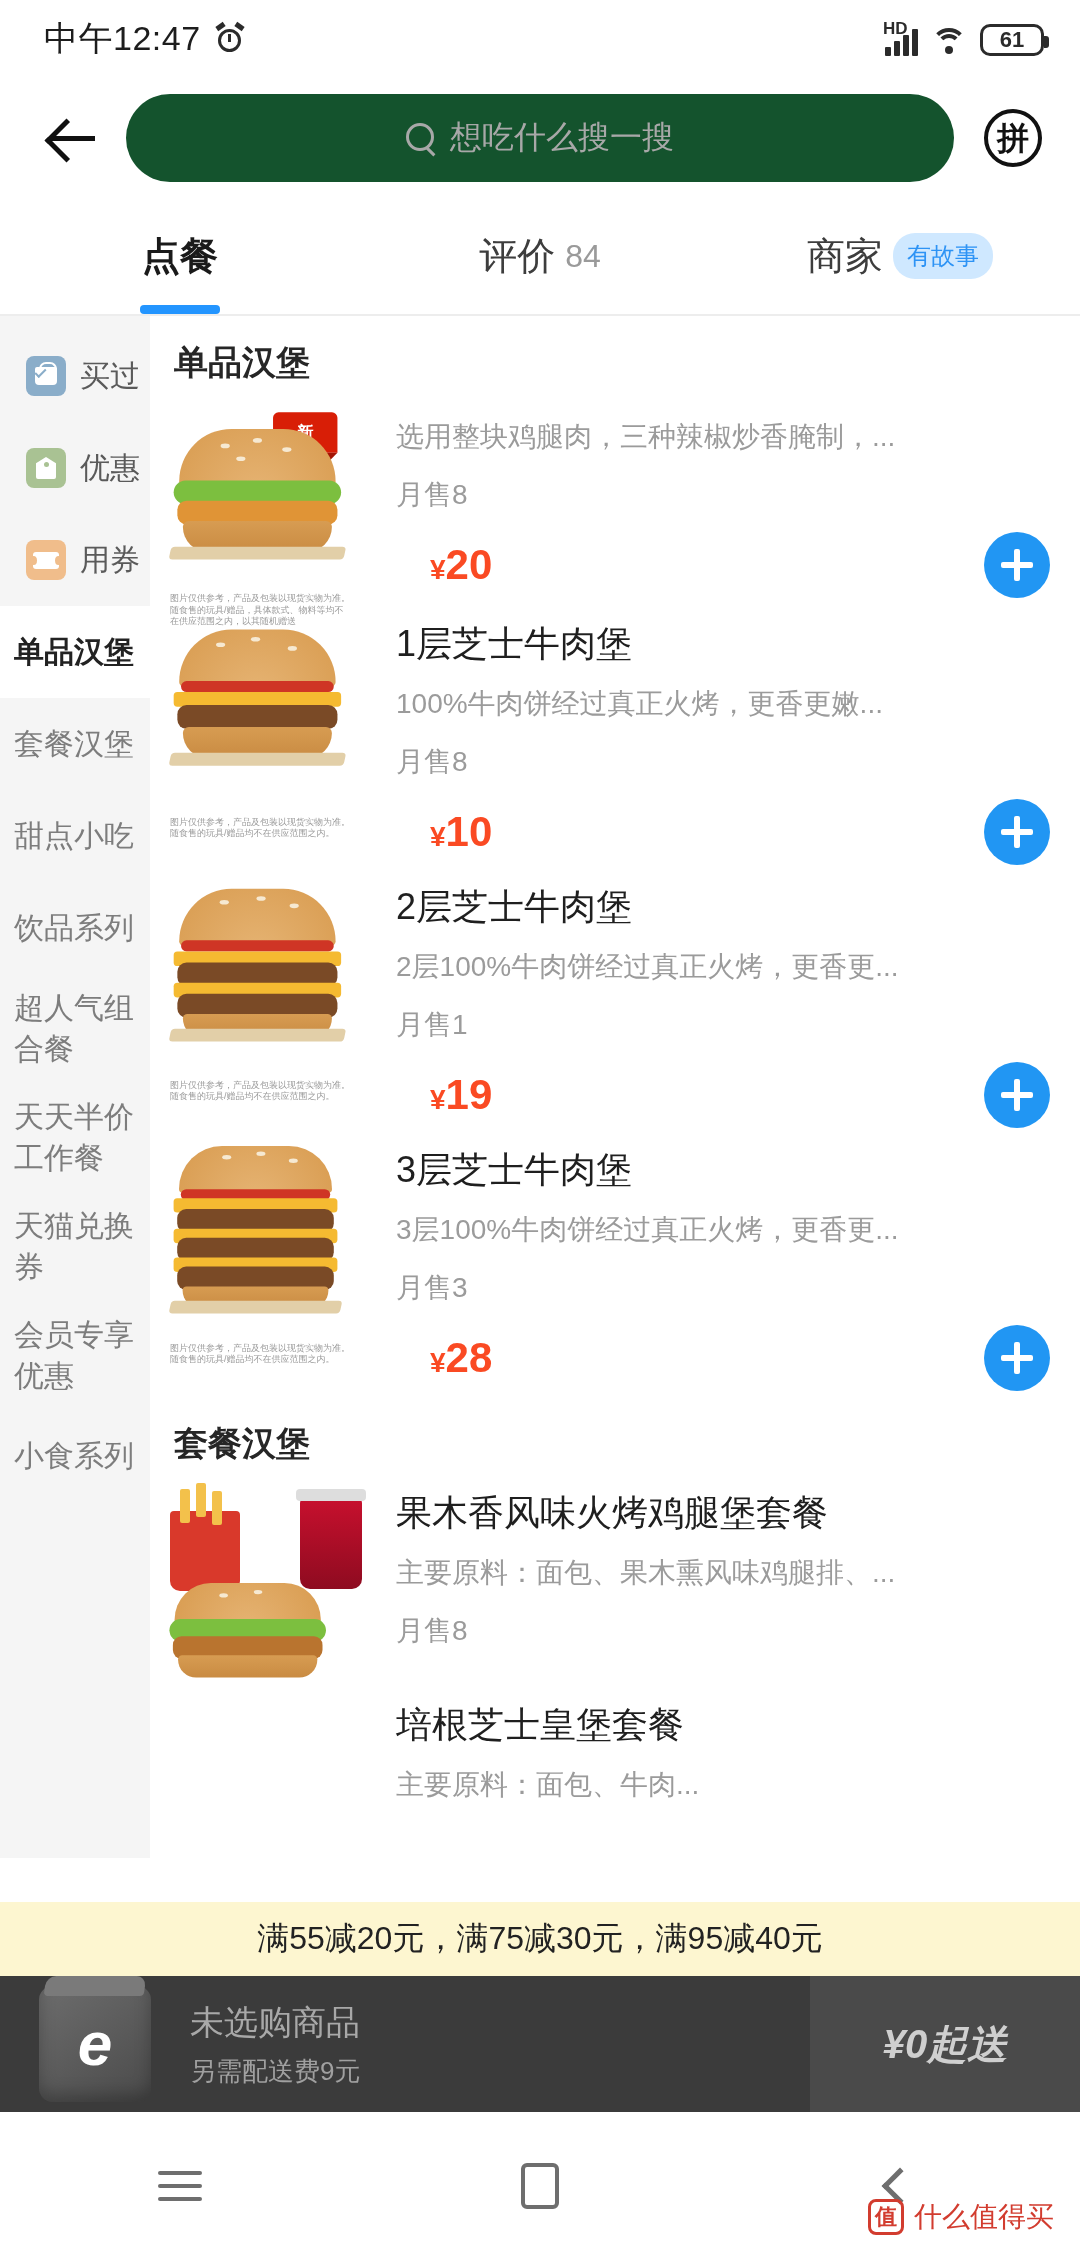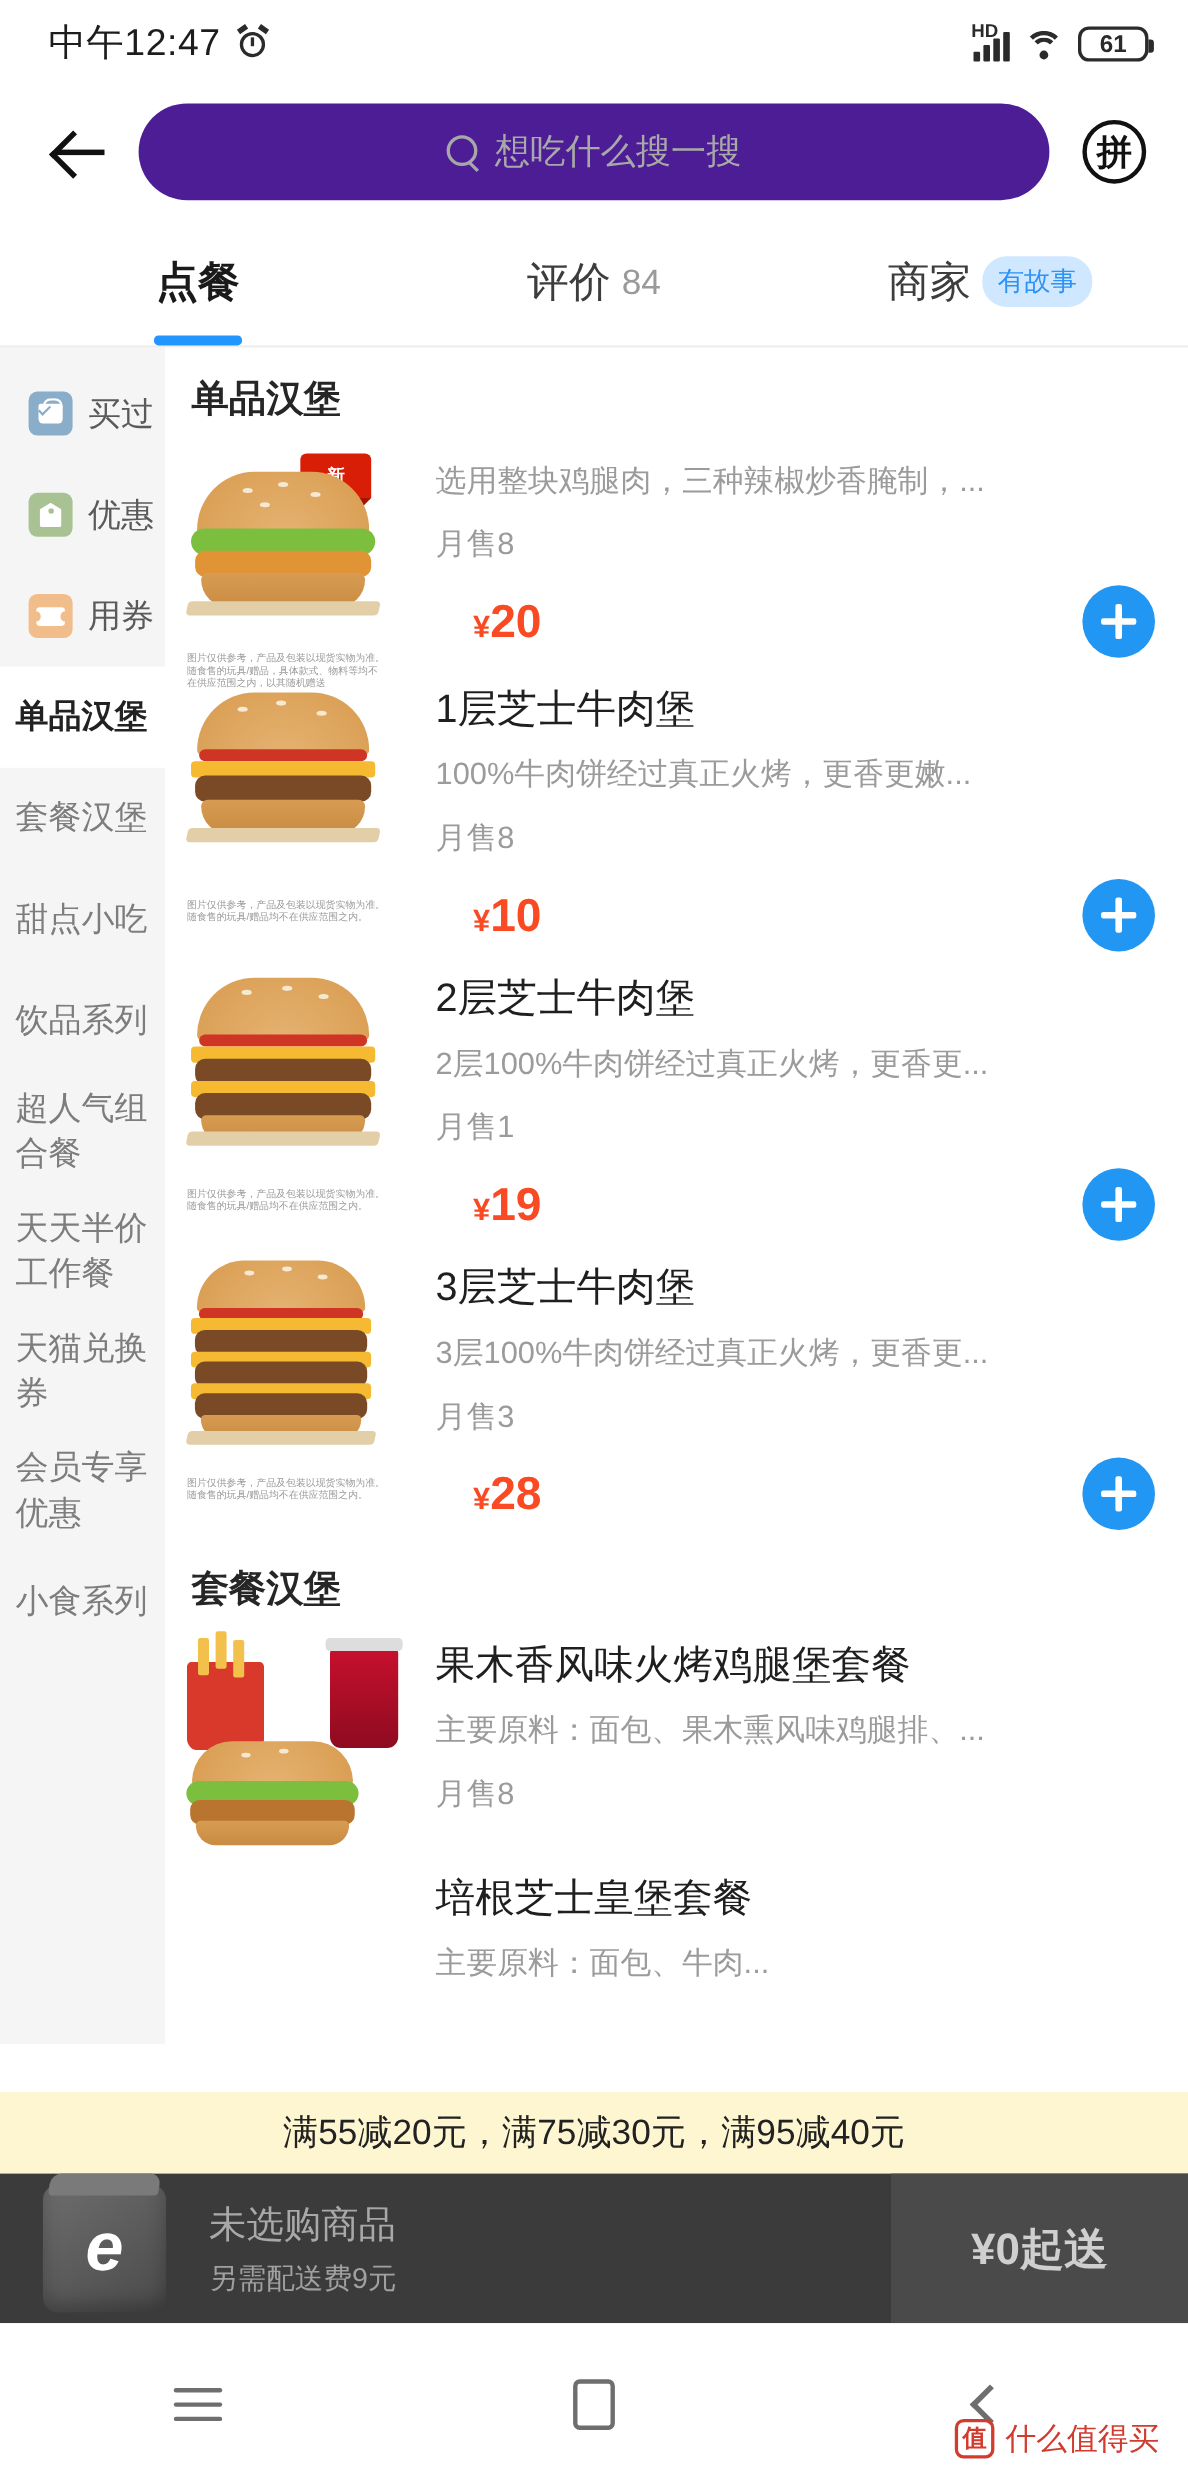--- a/index.html
+++ b/index.html
@@ -58,21 +58,21 @@
   .back-btn { width: 96px; height: 96px; display: flex; align-items: center; justify-content: center; }
   .back-arrow { width: 46px; height: 46px; position: relative; }
   .back-arrow:before {
     content:""; position:absolute; left:2px; top:21px; width:44px; height:5px; background:#111;
   }
   .back-arrow:after {
     content:""; position:absolute; left:2px; top:10px; width:26px; height:26px;
     border-left:5px solid #111; border-bottom:5px solid #111; transform: rotate(45deg);
   }
   .search-input {
-    flex: 1; height: 88px; background: #4c1d95; border-radius: 44px;
+    flex: 1; height: 88px; background: #14532d; border-radius: 44px;
     display: flex; align-items: center; justify-content: center; margin: 0 16px 0 6px;
   }
   .search-inner { display: flex; align-items: center; gap: 14px; }
   .mag { width: 30px; height: 30px; position: relative; }
   .mag:before {
     content:""; position:absolute; left:0; top:0; width:22px; height:22px;
     border:3px solid #a8a8a8; border-radius:50%;
   }
   .mag:after {
     content:""; position:absolute; right:0; bottom:0; width:11px; height:3px;
@@ -224,21 +224,21 @@
     position: absolute; top: -10px; left: 6px; width: 100px; height: 20px;
     background: #7a7a7a; border-radius: 10px 10px 4px 4px; transform: skewX(-8deg);
   }
   .cart-box .e { color: #fff; font-size: 62px; font-weight: bold; font-style: italic; line-height: 1; }
   .cart-texts { flex: 1; }
   .cart-main { font-size: 34px; color: #a8a8a8; }
   .cart-sub { font-size: 26px; color: #a0a0a0; margin-top: 8px; }
   .cart-action {
     width: 270px; height: 136px; background: #4a4a4a; color: #cfcfcf;
     display: flex; align-items: center; justify-content: center;
-    font-size: 40px; font-weight: bold;
+    font-size: 40px; font-weight: bold; font-style: italic;
   }
 
   
   .navbar {
     position: absolute; left: 0; bottom: 0; width: 1080px; height: 148px;
     background: #fff; display: flex; align-items: center; justify-content: space-around;
   }
   .nav-btn { width: 120px; height: 100px; display:flex; align-items:center; justify-content:center; }
   .nav-menu { width: 44px; height: 30px; display:flex; flex-direction:column; justify-content:space-between; }
   .nav-menu i { display:block; height:4px; background:#6e6e6e; border-radius:2px; }

